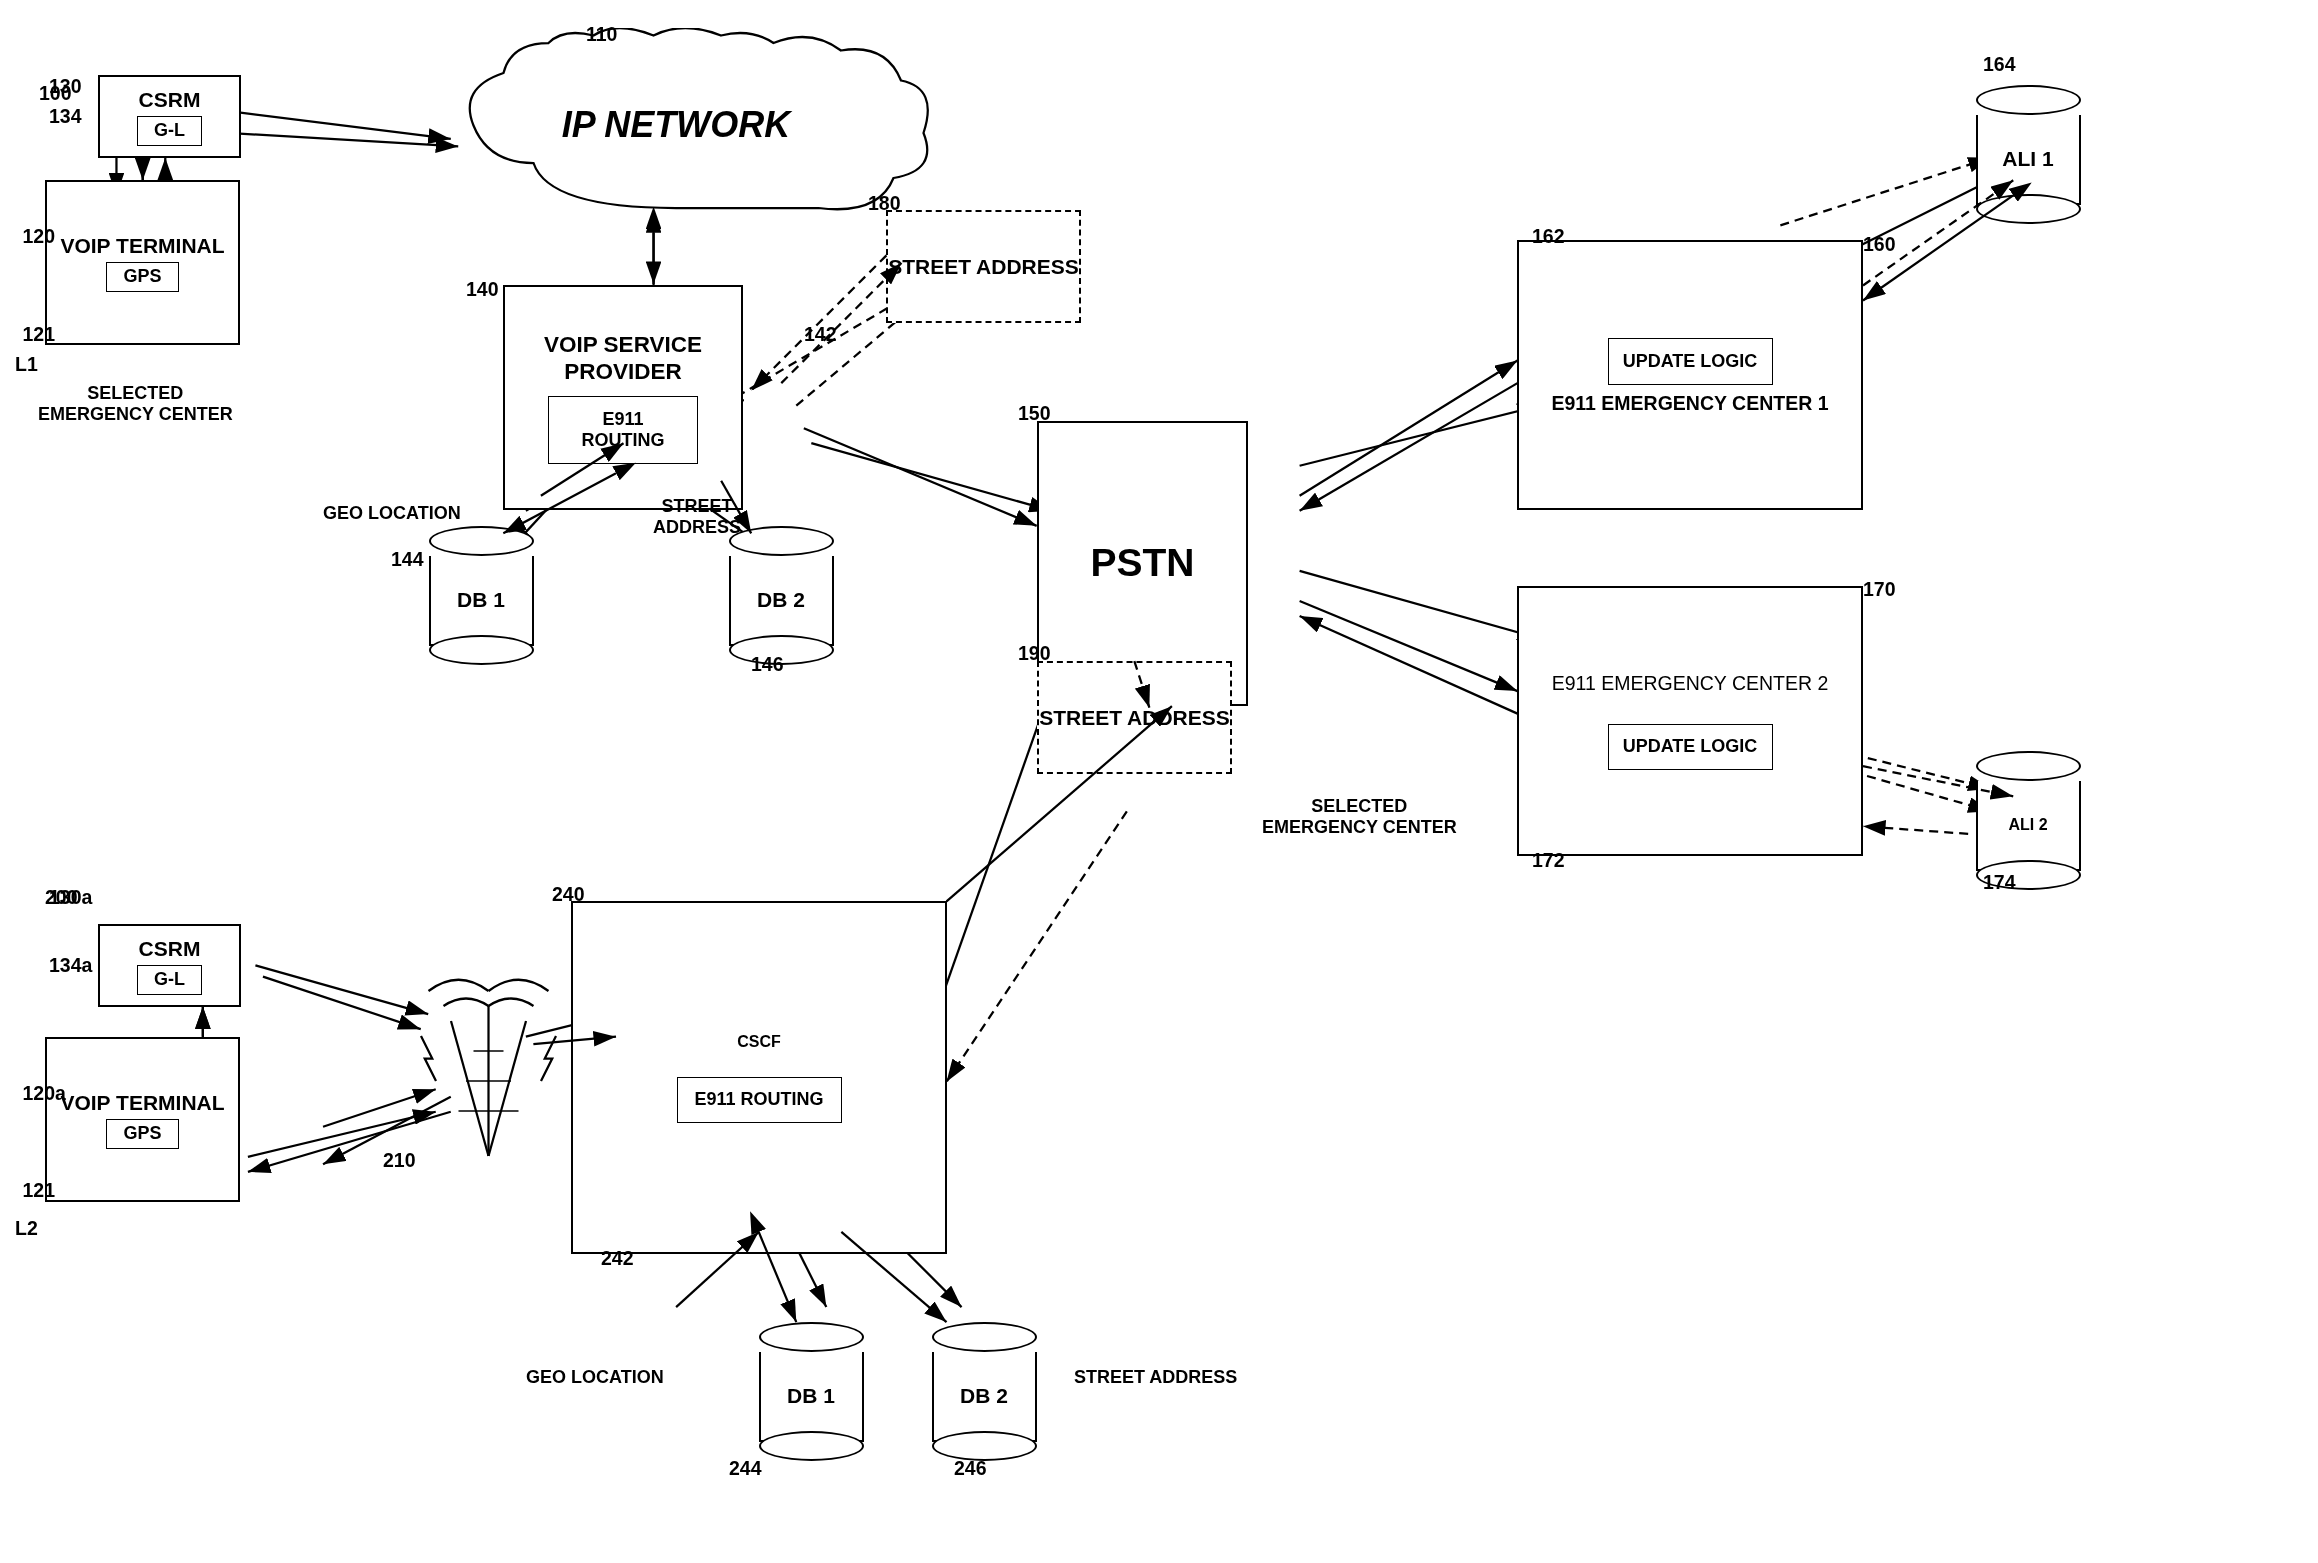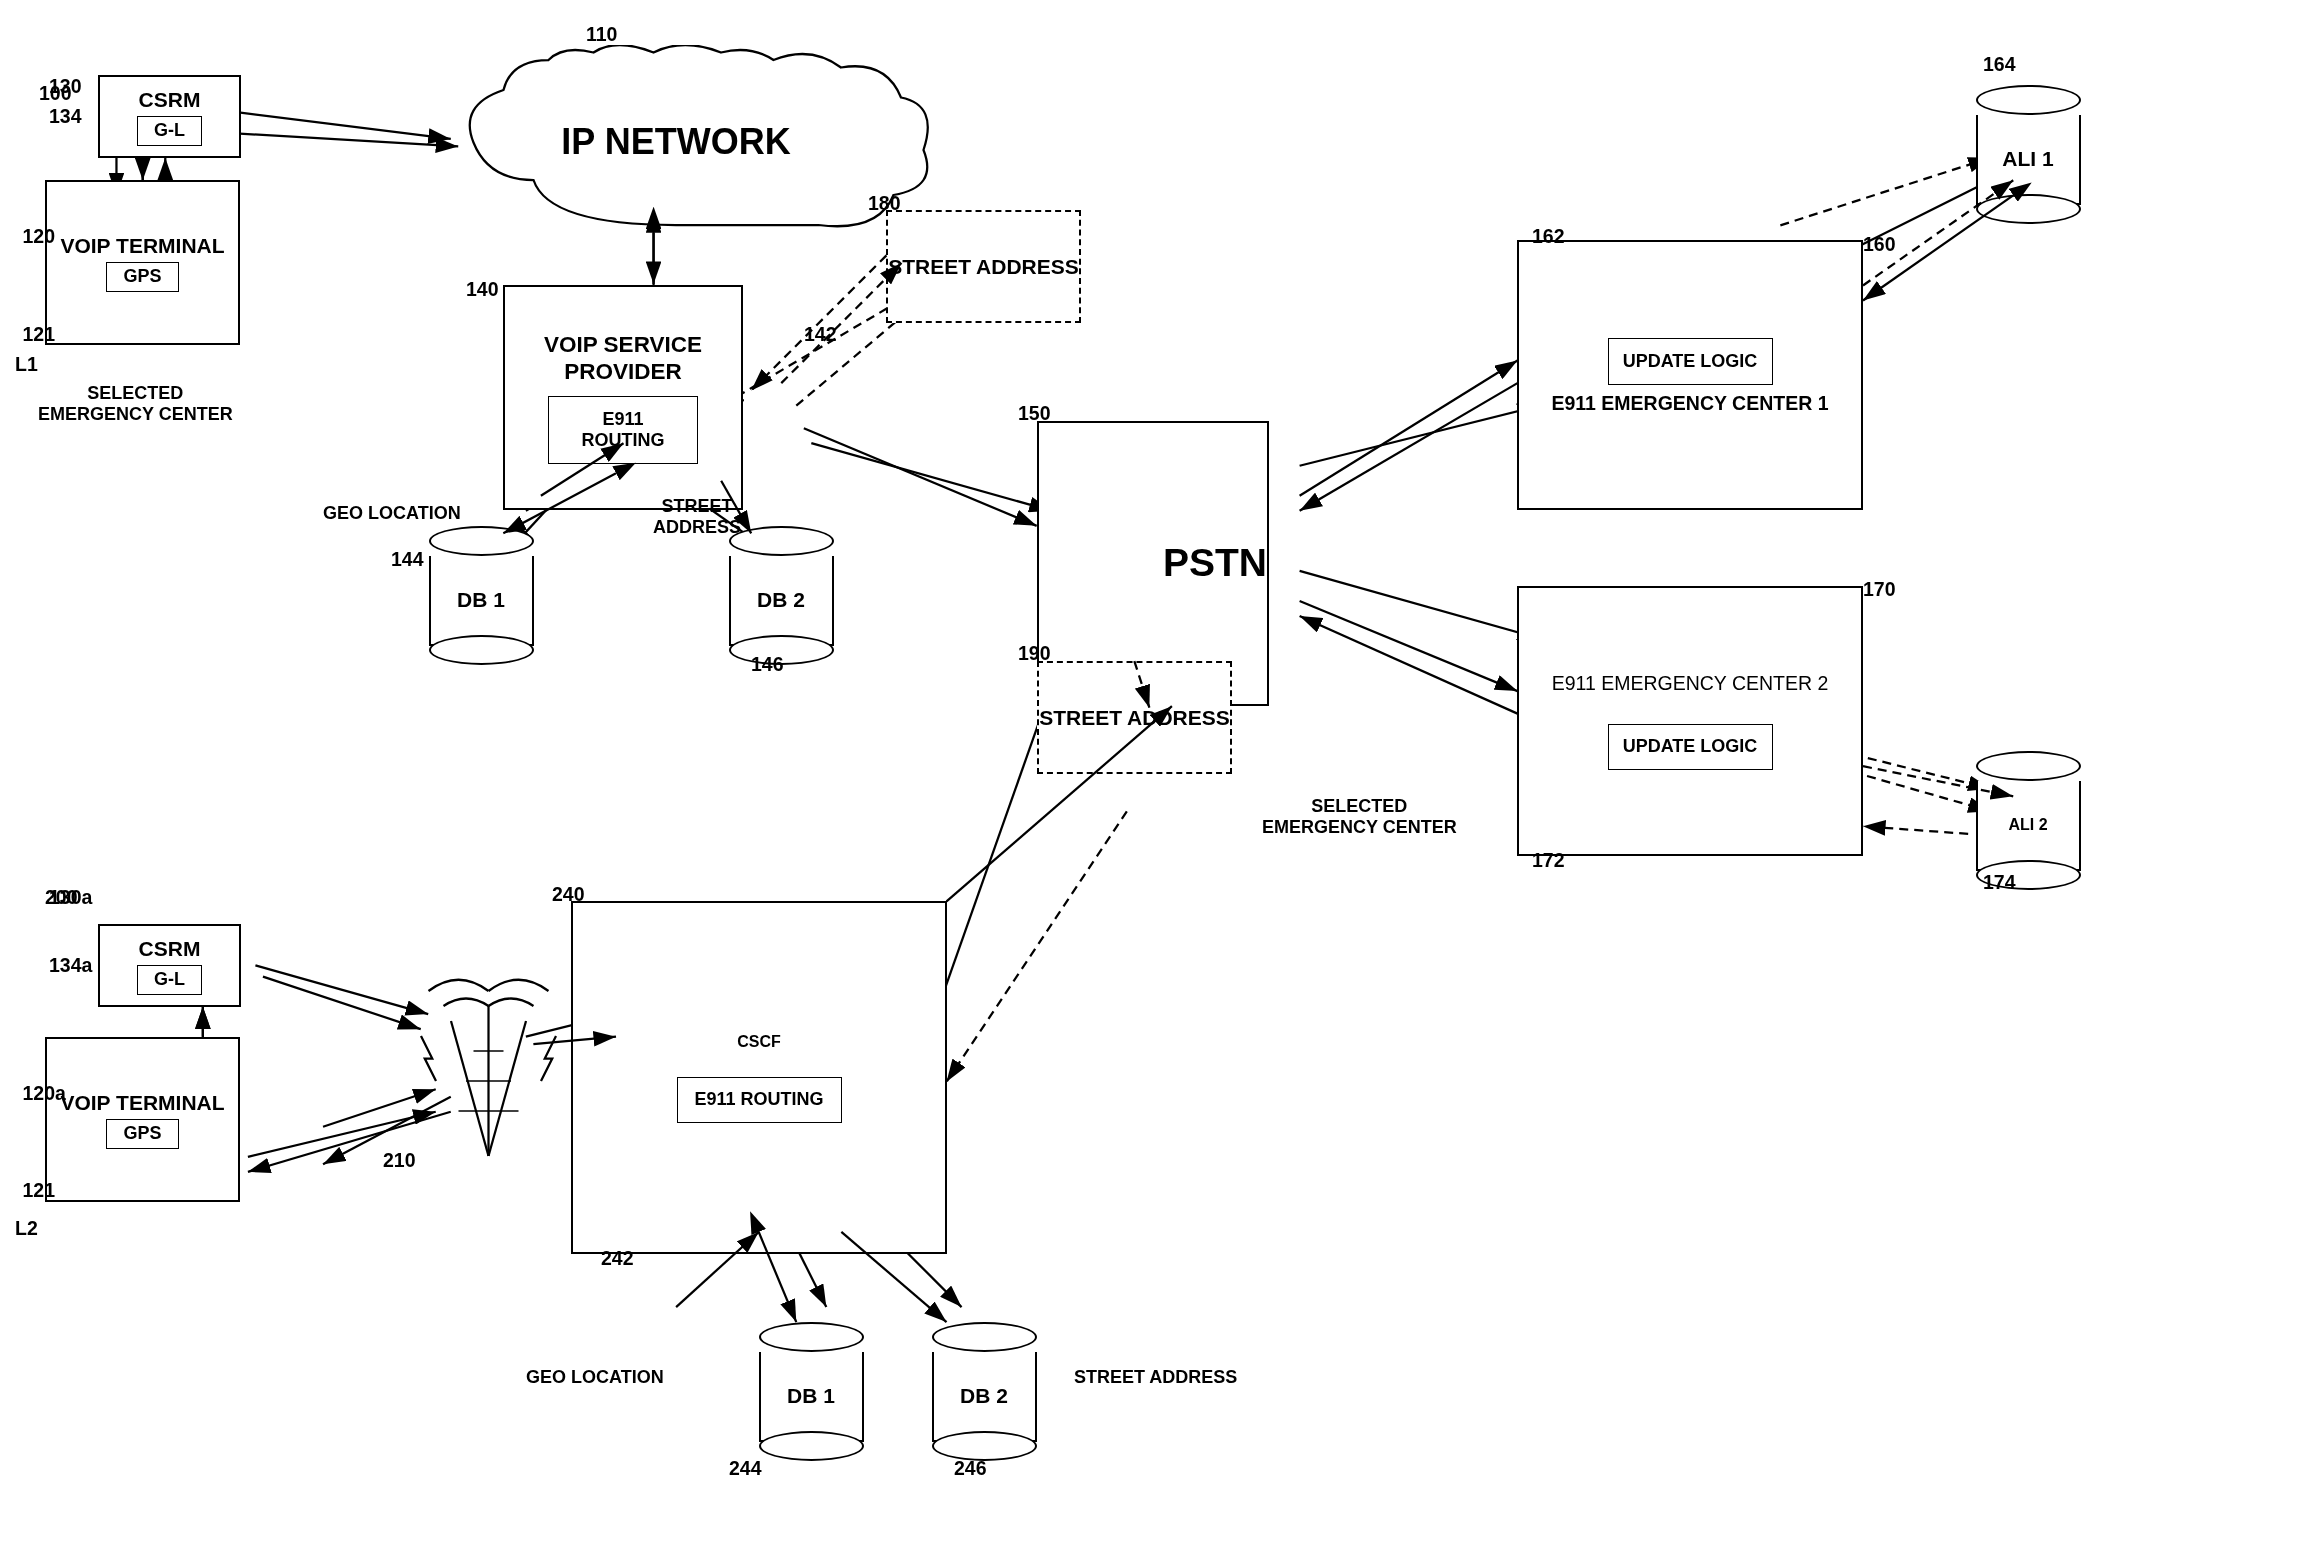--- a/index.html
+++ b/index.html
@@ -164,21 +164,21 @@
 
     <line x1="350" y1="1300" x2="560" y2="1370" stroke="#000" stroke-width="3" marker-end="url(#arrowhead)"></line>
 
     <line x1="270" y1="1450" x2="270" y2="1340" stroke="#000" stroke-width="3" marker-end="url(#arrowhead)"></line>
 
     <line x1="2370" y1="1000" x2="2650" y2="1080" stroke="#000" stroke-width="3" stroke-dasharray="12,8" marker-end="url(#arrowhead)"></line>
   </svg>
 
   <div class="label" style="left:39px;top:38px;margin-top:44px;">100</div>
 
-  <div class="cloud" style="left:413px;top:45px;">
+  <div class="cloud" style="left:413px;top:28px;font-style:italic;">
     <svg width="526" height="210" viewBox="0 0 700 280">
       <path d="M350,240 Q180,240 160,180 Q100,180 80,130 Q60,80 120,60 Q130,20 180,20 Q200,0 240,10 Q270,-10 320,10 Q360,-10 410,10 Q450,0 480,20 Q530,0 570,30 Q630,20 650,70 Q700,80 680,140 Q700,190 640,200 Q620,250 540,240 Z" fill="white" stroke="#000" stroke-width="3"></path>
       <text x="350" y="145" text-anchor="middle" font-size="48" font-weight="bold" font-family="Arial">IP NETWORK</text>
     </svg>
   </div>
   <div class="label" style="left:586px;top:22.5px;">110</div>
 
   <div class="box" style="left:45px;top:180px;width:195px;height:165px;">
     <span>VOIP TERMINAL</span>
     <div class="inner-box">GPS</div>
@@ -221,21 +221,21 @@
   <div class="cylinder" style="left:721px;top:526px;width:120px;">
     <div class="cyl-top" style="width:105px;height:30px;"></div>
     <div class="cyl-body" style="width:105px;height:90px;border-top:none;">
       <span style="font-size:21px;font-weight:bold;">DB 2</span>
     </div>
     <div class="cyl-bottom" style="width:105px;height:30px;"></div>
   </div>
   <div class="label" style="left:751px;top:653px;">146</div>
   <div class="label" style="left:653px;top:496px;font-size:18px;">STREET<br>ADDRESS</div>
 
-  <div class="box" style="left:1037px;top:421px;width:232px;height:285px;align-items:flex-end;">
+  <div class="box" style="left:1037px;top:421px;width:211px;height:285px;">
     <span style="font-size:39px;">PSTN</span>
   </div>
   <div class="label" style="left:1018px;top:402px;">150</div>
 
   <div class="box-dashed" style="left:886px;top:210px;width:195px;height:113px;">
     <span>STREET
 ADDRESS</span>
   </div>
   <div class="label" style="left:868px;top:192px;">180</div>
 

